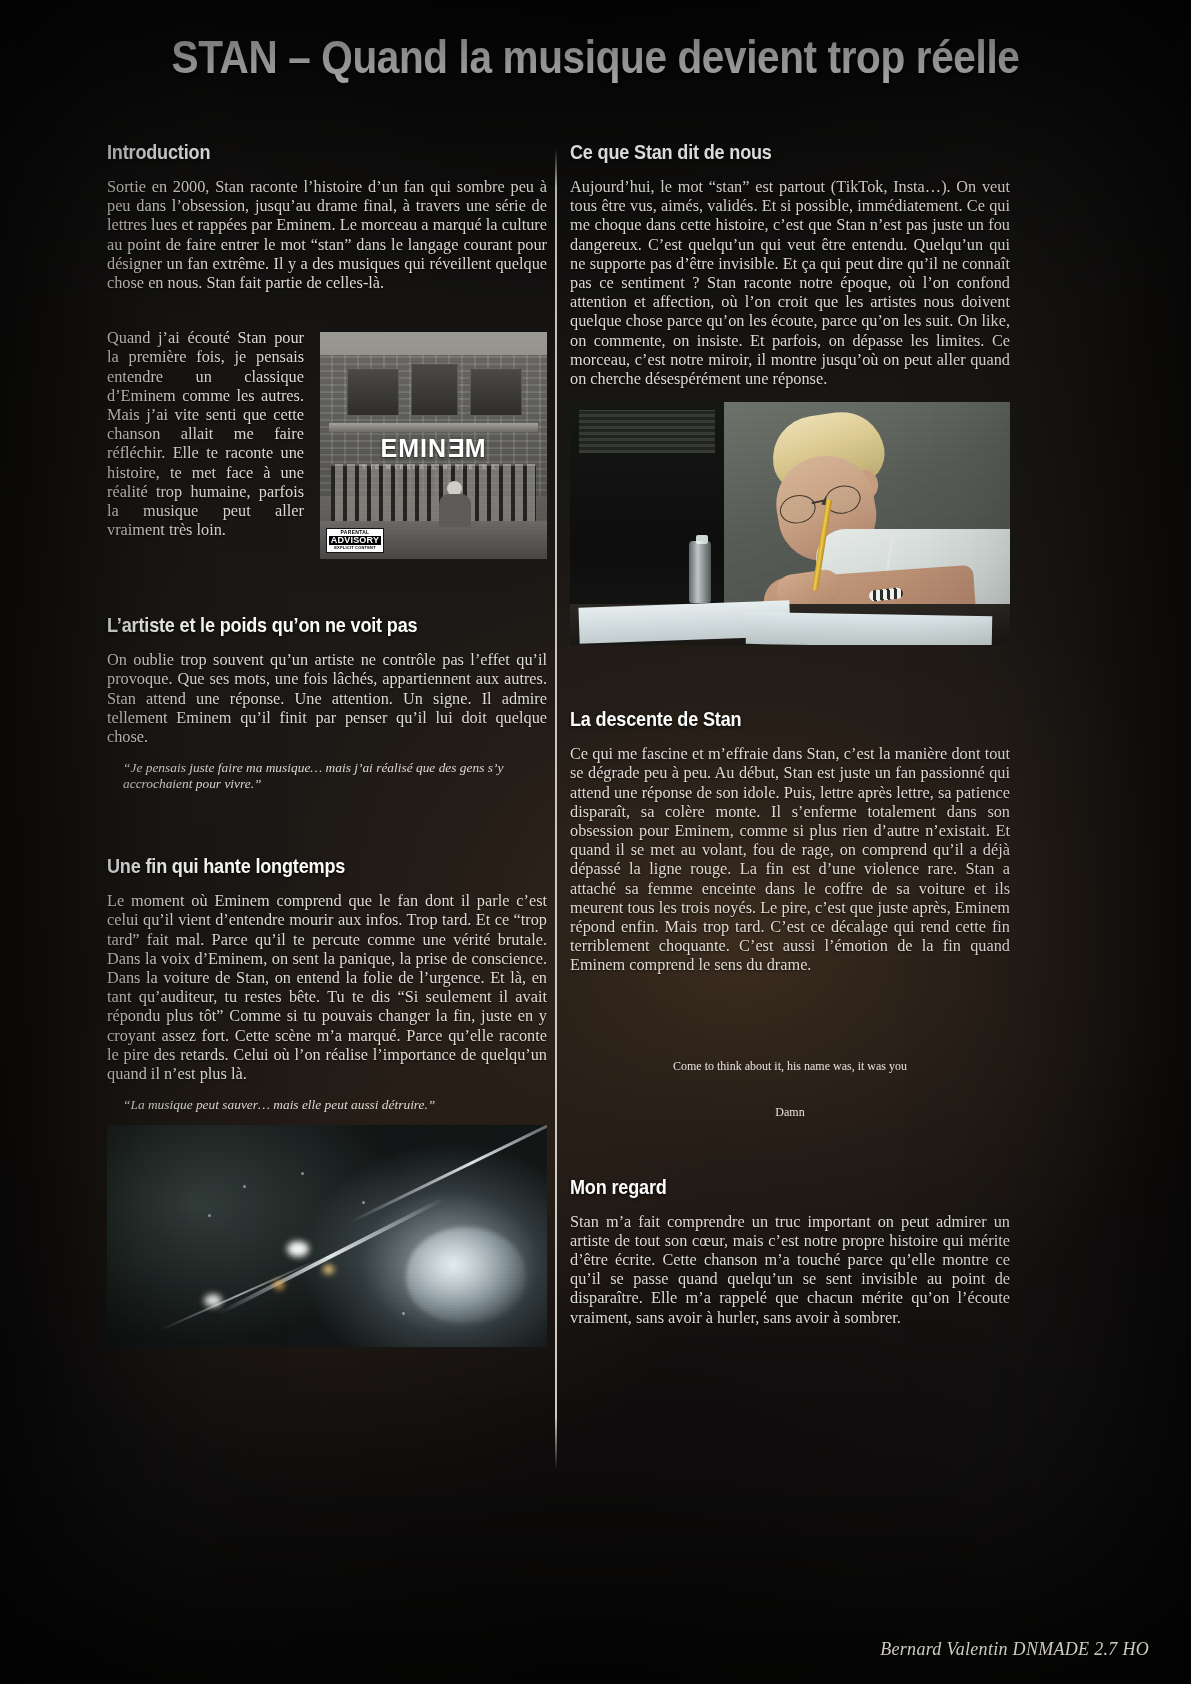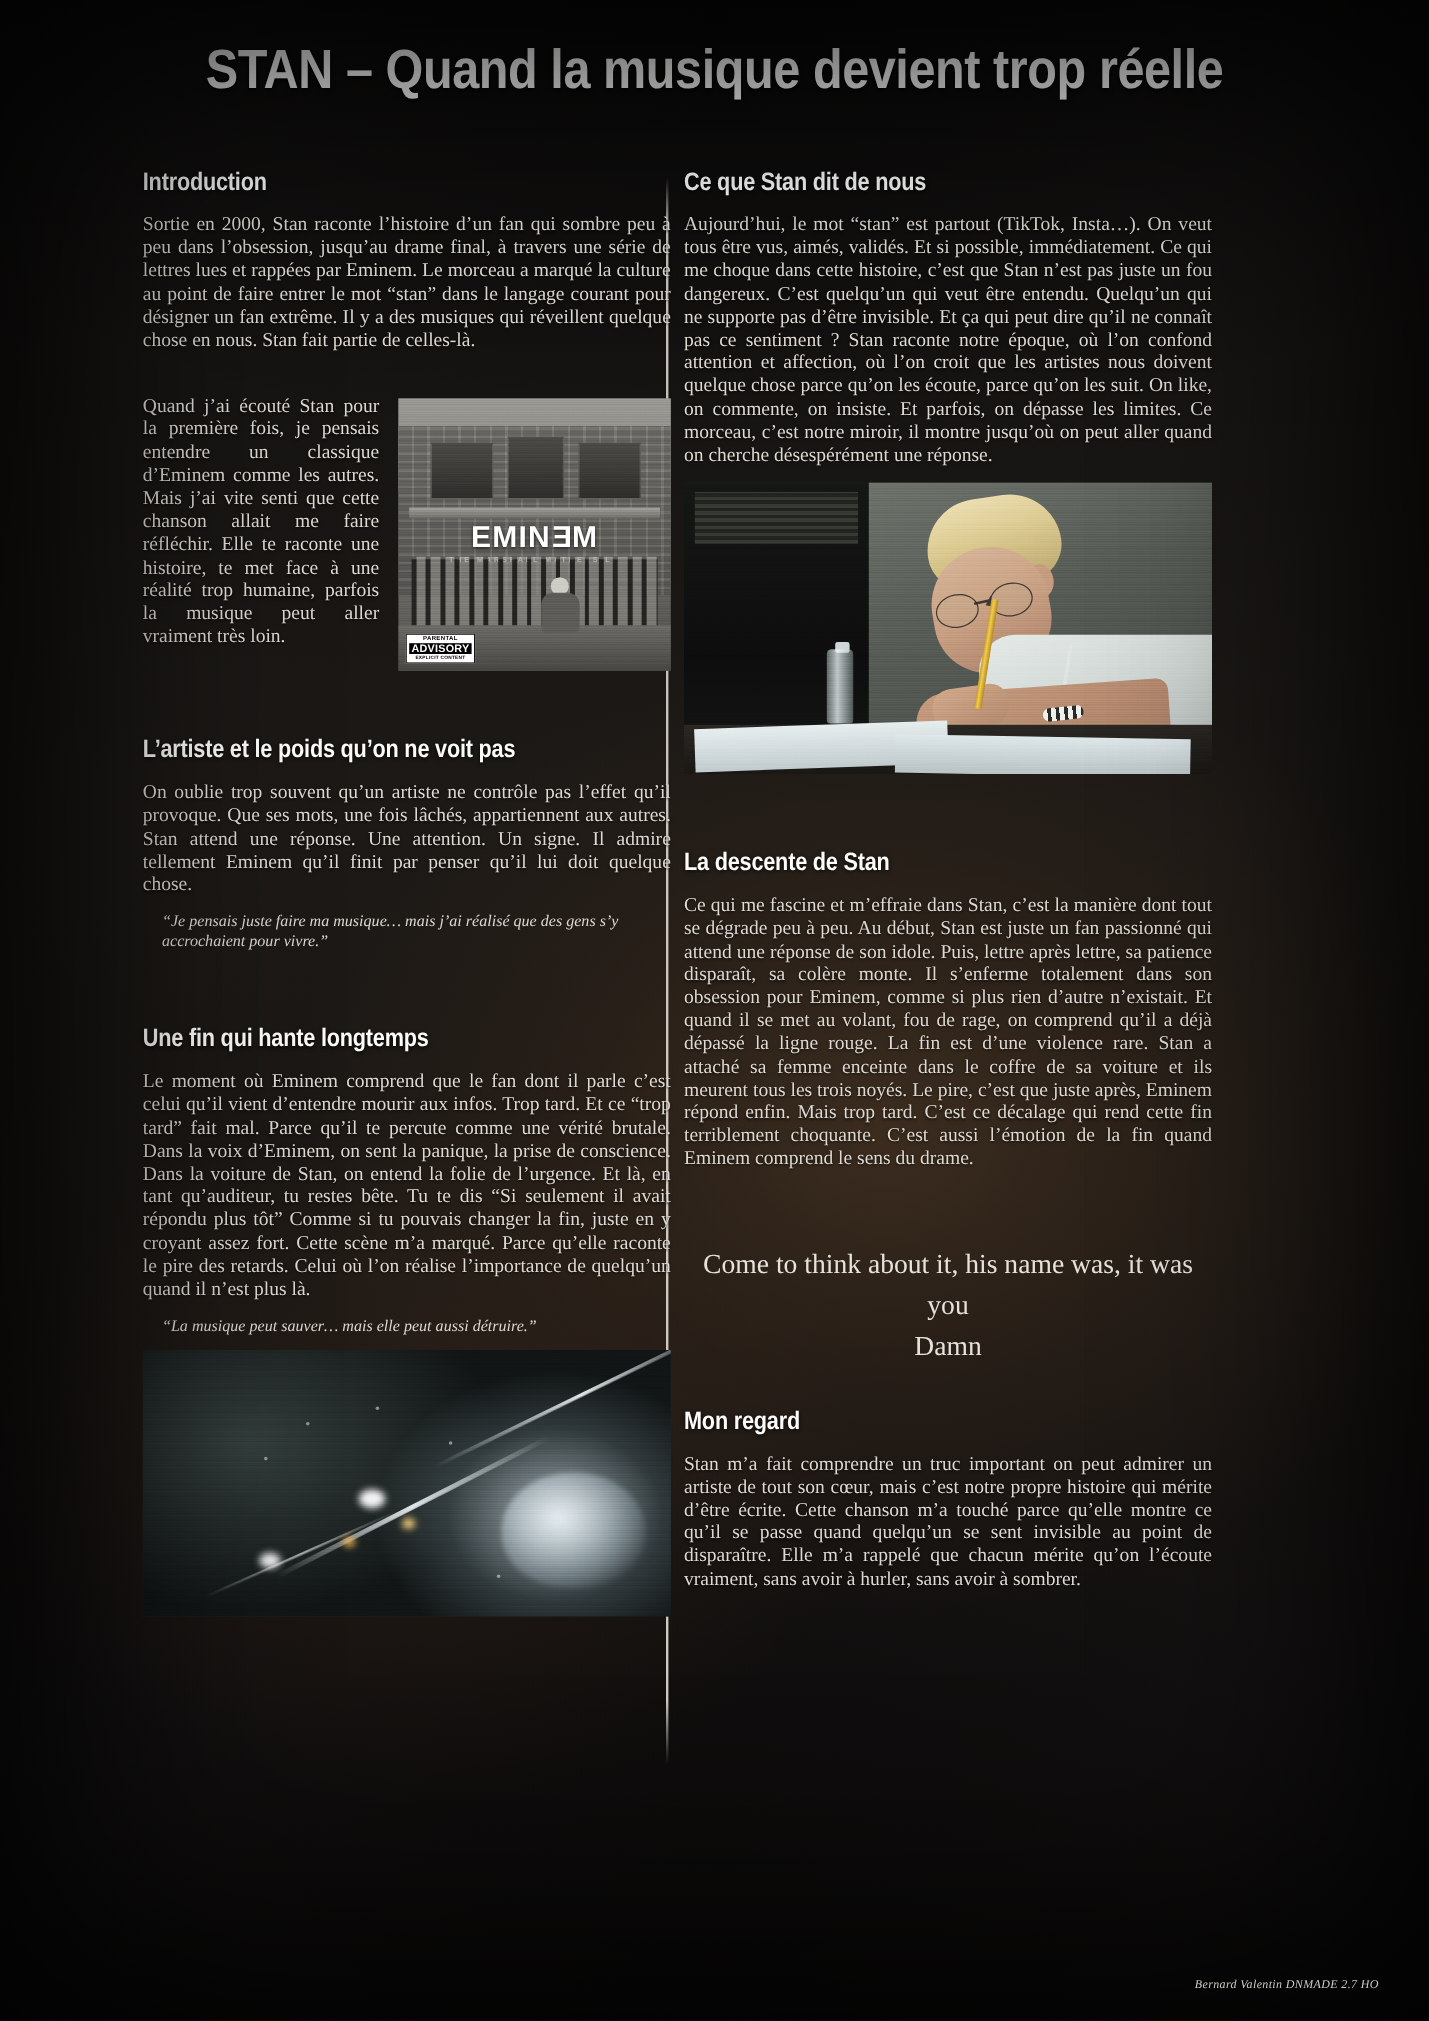--- a/index.html
+++ b/index.html
@@ -64,21 +64,20 @@
     top: 140px;
     left: 0;
     width: 1191px;
     height: 1430px;
   }
   .col-left {
     position: absolute;
     left: 107px;
     top: 0;
     width: 440px;
-    margin-left: 12px;
   }
   .col-right {
     position: absolute;
     left: 570px;
     top: 0;
     width: 440px;
   }
   .divider {
     position: absolute;
     left: 555px;
@@ -122,23 +121,23 @@
   p.caption {
     margin: 9px 0 0 0;
     font-family: "Liberation Serif", serif;
     font-style: italic;
     font-size: 13.2px;
     line-height: 15.5px;
     text-align: center;
     color: #dcd8d1;
   }
   p.lyric {
-    margin: 0;
+    margin: 12px;
     font-family: "Liberation Serif", serif;
-    font-size: 23px;
+    font-size: 12px;
     line-height: 34px;
     text-align: center;
     color: #e6e3dd;
   }
 
   .wrap-figure {
     float: right;
     width: 227px;
     margin: 4px 0 6px 16px;
   }
@@ -418,21 +417,21 @@
   .spacer-md { height: 34px; }
   .spacer-lg { height: 48px; }
   .spacer-xl { height: 62px; }
 
   .footer {
     position: absolute;
     right: 42px;
     bottom: 24px;
     font-family: "Liberation Serif", serif;
     font-style: italic;
-    font-size: 10px;
+    font-size: 18px;
     color: #cfcbc4;
     letter-spacing: 0.3px;
   }
   .clearfix::after { content: ""; display: block; clear: both; }
 </style>
 </head>
 <body>
 
 <div class="page">
 

